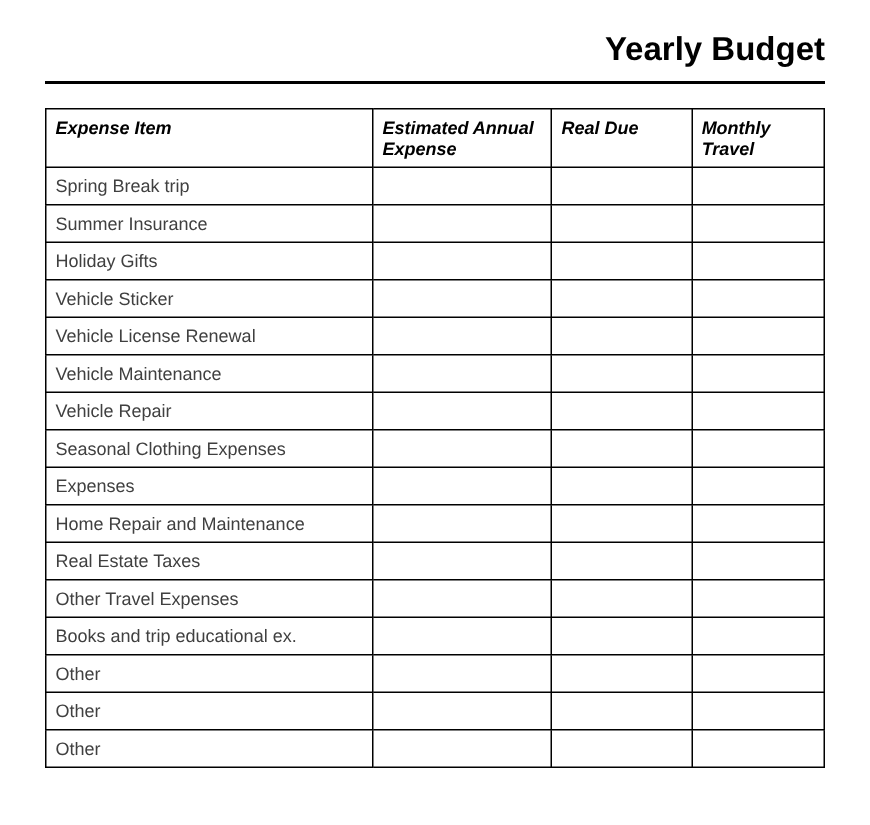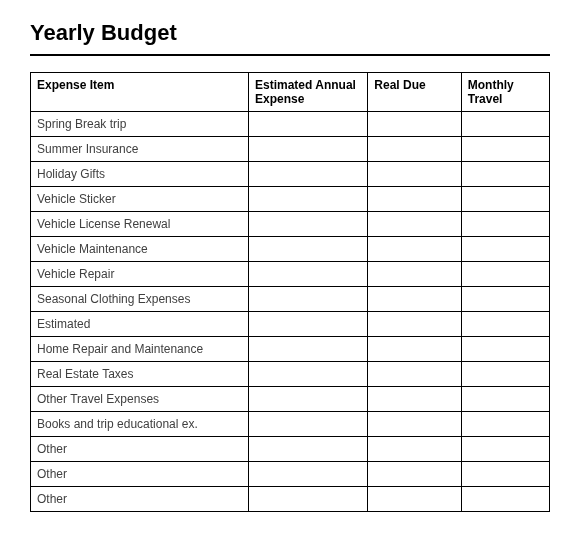--- a/index.html
+++ b/index.html
@@ -6,21 +6,21 @@
 
     body {
       font-family: Arial, sans-serif;
       background: #fff;
       width: 580px;
       min-height: 550px;
       padding: 20px 30px;
     }
 
     .title-section {
-      text-align: left;
+      text-align: right;
       margin-bottom: 8px;
     }
 
     .title-section h1 {
       font-size: 22px;
       font-weight: bold;
       color: #000;
     }
 
     .title-divider {
@@ -40,20 +40,21 @@
     .budget-table td {
       border: 1px solid #000;
       padding: 5px 6px;
       vertical-align: top;
     }
 
     .budget-table th {
       font-weight: bold;
       background: #fff;
       text-align: left;
+      font-style: italic;
     }
 
     .budget-table td {
       height: 22px;
     }
 
     .col-expense { width: 42%; }
     .col-annual  { width: 23%; }
     .col-month   { width: 18%; }
     .col-savings { width: 17%; }
@@ -122,21 +123,21 @@
         <td></td>
         <td></td>
       </tr>
       <tr>
         <td>Seasonal Clothing Expenses</td>
         <td></td>
         <td></td>
         <td></td>
       </tr>
       <tr>
-        <td>Estimated</td>
+        <td>Expenses</td>
         <td></td>
         <td></td>
         <td></td>
       </tr>
       <tr>
         <td>Home Repair and Maintenance</td>
         <td></td>
         <td></td>
         <td></td>
       </tr>

